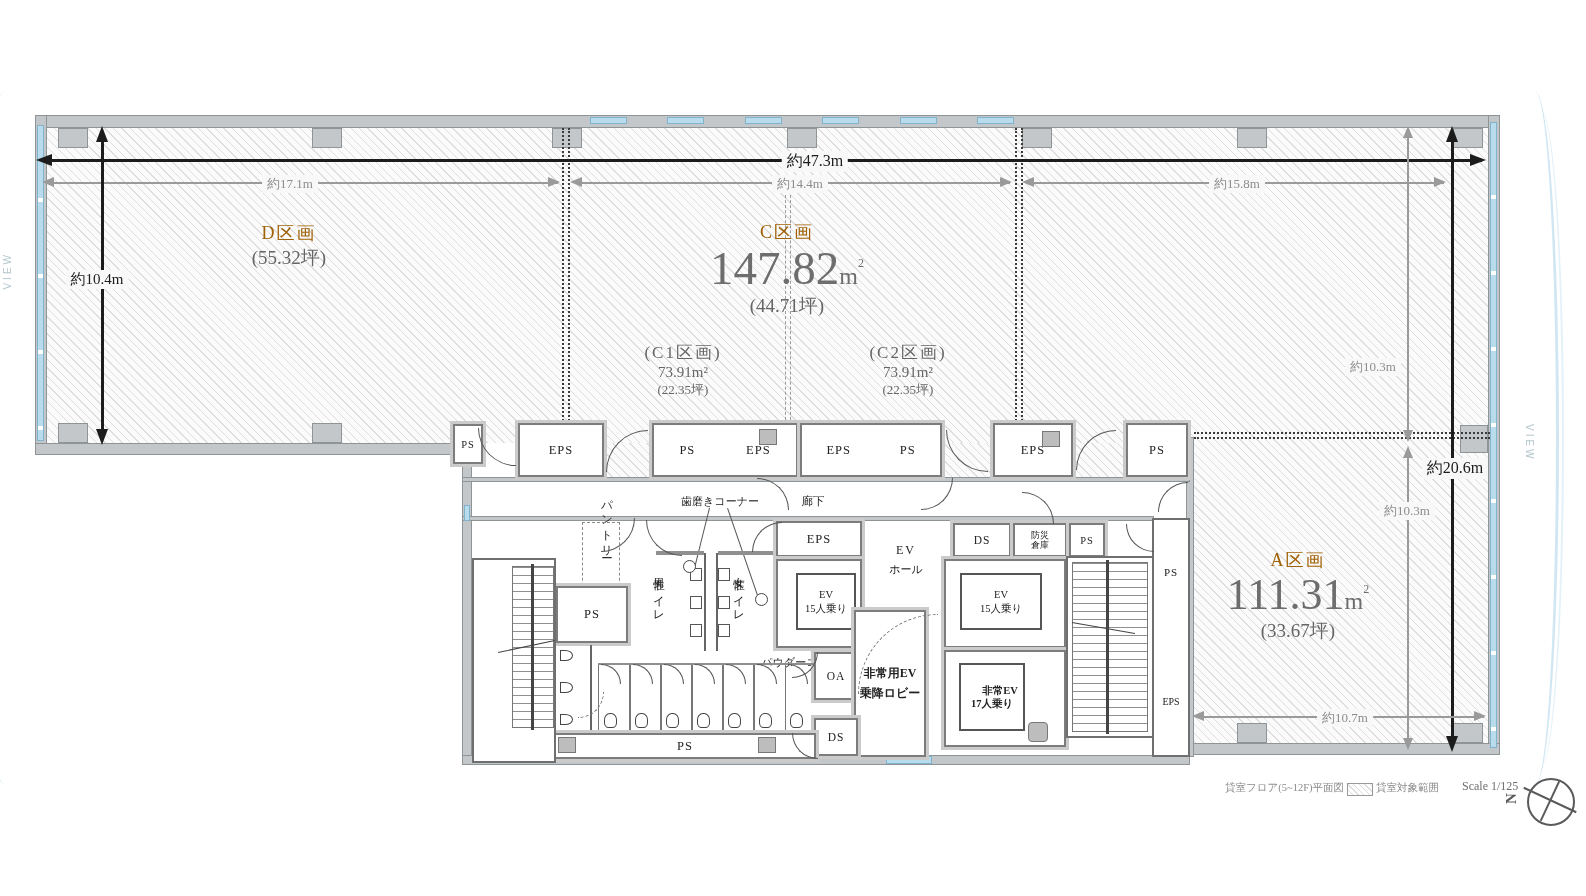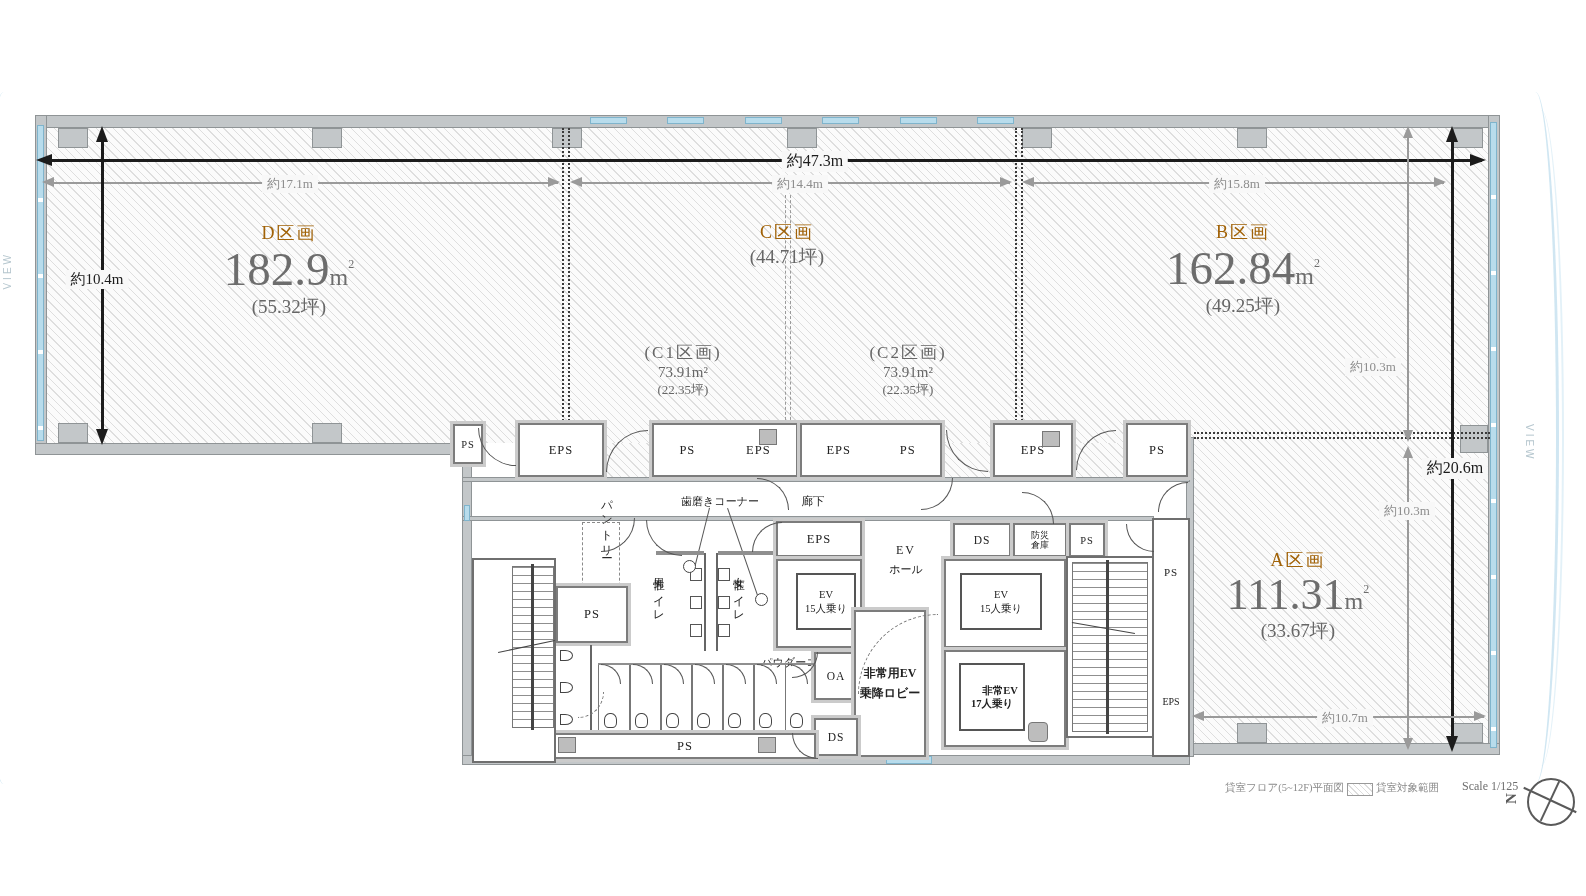--- a/index.html
+++ b/index.html
@@ -168,31 +168,26 @@
   <div class="tri" style="left:1403px;top:738px;border-left:5px solid transparent;border-right:5px solid transparent;border-top:12px solid #9a9a9a;"></div>
   <div class="chip gtxt" style="left:1407px;top:502px;">約10.3m</div>
 
   <div class="gdimh" style="left:1198px;top:716px;width:286px;"></div>
   <div class="tri" style="left:1192px;top:711px;border-top:5px solid transparent;border-bottom:5px solid transparent;border-right:12px solid #9a9a9a;"></div>
   <div class="tri" style="left:1474px;top:711px;border-top:5px solid transparent;border-bottom:5px solid transparent;border-left:12px solid #9a9a9a;"></div>
   <div class="chip gtxt" style="left:1345px;top:709px;">約10.7m</div>
 
   <div class="sec" style="left:289px;top:221px;">
     <div class="nm">D区画</div>
-    <div class="num"><span>182.9</span><span class="unit">m</span><sup>2</sup></div>
     <div class="tsb">(55.32坪)</div>
   </div>
   <div class="sec" style="left:787px;top:220px;">
     <div class="nm">C区画</div>
+    <div class="num"><span>147.82</span><span class="unit">m</span><sup>2</sup></div>
     <div class="tsb">(44.71坪)</div>
-  </div>
-  <div class="sec" style="left:1243px;top:220px;">
-    <div class="nm">B区画</div>
-    <div class="num"><span>162.84</span><span class="unit">m</span><sup>2</sup></div>
-    <div class="tsb">(49.25坪)</div>
   </div>
   <div class="sec" style="left:1298px;top:548px;">
     <div class="nm">A区画</div>
     <div class="num" style="font-size:44px;"><span>111.31</span><span class="unit">m</span><sup>2</sup></div>
     <div class="tsb">(33.67坪)</div>
   </div>
   <div class="sec subsec" style="left:683px;top:341px;">
     <div class="nm">(C1区画)</div>
     <div class="num2">73.91m²</div>
     <div class="tsb2">(22.35坪)</div>

